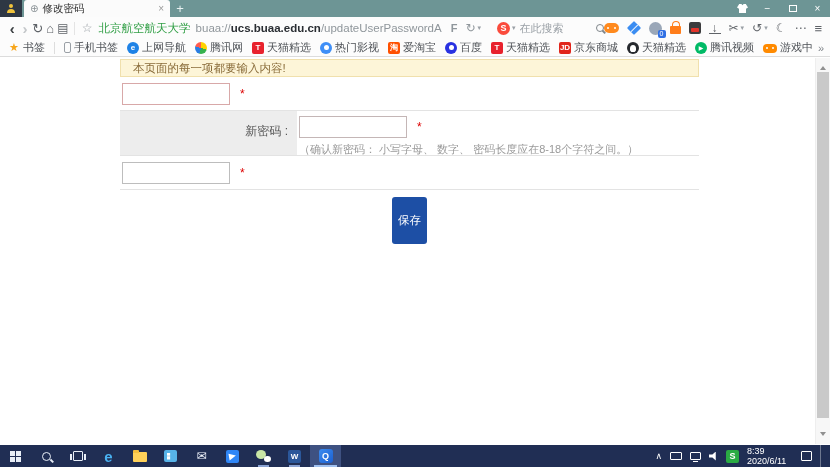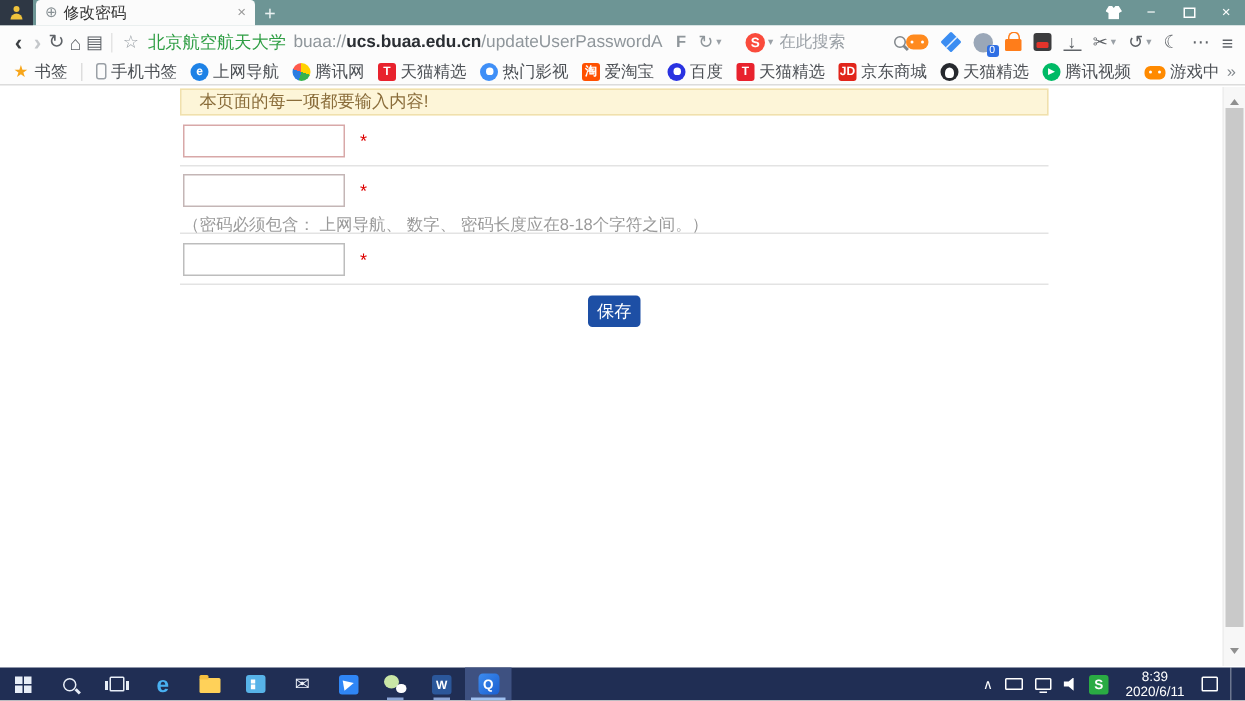--- a/index.html
+++ b/index.html
@@ -88,21 +88,21 @@
   .lc.topalign{align-items:flex-start;padding-top:12px}
   .vc{flex:1;padding-left:2px;display:flex;flex-direction:column;justify-content:center}
   .r1{height:34px}.r2{height:45px}.r3{height:34px}
   .r2 .vc{justify-content:flex-start;padding-top:5px}
   .iline{display:flex;align-items:center}
   .pwin{width:108px;height:22px;border:1px solid #c4b6b6;font-size:12px;padding:0 4px;background:#fff;outline:0}
   .r1 .pwin{border-color:#d8a8a8}
   .r3 .pwin{border-color:#bdbdbd}
   .req{color:var(--required_red,#d00);margin-left:10px;font-size:12px}
   .hint{font-size:11px;color:#9a9a9a;margin-top:4px;white-space:nowrap}
-  .savebtn{display:block;margin:7px auto 0;background:var(--save_blue,#1d4fa5);color:#fff;border:0;border-radius:3px;font-size:11.5px;padding:3px 6px;cursor:pointer}
+  .savebtn{display:block;margin:7px auto 0;background:var(--save_blue,#1d4fa5);color:#fff;border:0;border-radius:3px;font-size:11.5px;padding:16px 6px;cursor:pointer}
   .sbar{position:absolute;right:0;top:0;width:15px;height:386px;background:#f7f7f7;border-left:1px solid #eee}
   .sb-up{position:absolute;top:5px;left:4px;width:0;height:0;border:3px solid transparent;border-bottom:4px solid #8f8f8f}
   .sb-down{position:absolute;bottom:5px;left:4px;width:0;height:0;border:3px solid transparent;border-top:4px solid #8f8f8f}
   .sb-thumb{position:absolute;left:1px;right:1px;top:14px;height:346px;background:#c9c9c9}
 
   
   .taskbar{top:445px;height:22px;background:var(--taskbar_navy,#202e54);display:flex;align-items:center;color:#fff}
   .app{width:31px;height:22px;display:flex;align-items:center;justify-content:center;position:relative;flex:none}
   .app.open::after{content:"";position:absolute;left:10px;right:10px;bottom:0;height:2px;background:#8aa3d4}
   .app.active{background:#3e5181}
@@ -127,21 +127,21 @@
   .wechat::after{content:"";position:absolute;right:0;bottom:0;width:7px;height:6.5px;background:#fff;border-radius:50%}
   .wordw{width:13px;height:13px;background:#2b579a;border-radius:2px;color:#fff;font-size:8px;font-weight:700;display:flex;align-items:center;justify-content:center}
   .browq{width:14px;height:14px;background:linear-gradient(135deg,#3c8cf0,#1b5fd0);border-radius:3px;color:#fff;font-size:9px;font-weight:700;display:flex;align-items:center;justify-content:center}
   .tray{margin-left:auto;display:flex;align-items:center;gap:8px;padding-right:6px}
   .trayg{font-size:9px;color:#fff}
   .kbd{width:12px;height:8px;border:1px solid #fff;border-radius:1px}
   .net{width:11px;height:8px;border:1px solid #fff;border-radius:1px;position:relative}
   .net::after{content:"";position:absolute;left:2px;bottom:-3px;width:5px;height:1.5px;background:#fff}
   .spk{width:9px;height:9px;background:#fff;clip-path:polygon(0 32%,38% 32%,75% 0,75% 100%,38% 68%,0 68%)}
   .trays{width:13px;height:13px;background:var(--tray_green,#2aab43);border-radius:2px;color:#fff;font-size:9px;font-weight:700;display:flex;align-items:center;justify-content:center}
-  .clock{font-size:9px;line-height:10px;text-align:center;min-width:46px}
+  .clock{font-size:9px;line-height:10px;min-width:46px}
   .notif{width:11px;height:10px;border:1px solid #fff;border-radius:1px}
   .showdesk{width:4px;height:22px;border-left:1px solid rgba(255,255,255,.35)}
 </style>
 </head>
 <body>
 
 <div class="screen">
 
   <div class="band tabbar">
     <div class="avatar">
@@ -285,26 +285,27 @@
       <div class="frow r1">
         <div class="vc">
           <div class="iline">
             <input type="password" class="pwin" style="">
             <span class="req">*</span>
           </div>
         </div>
       </div>
 
       <div class="frow r2">
+        <div class="lc topalign">新密码 :</div>
         <div class="vc">
           <div class="iline">
             <input type="password" class="pwin" style="">
             <span class="req">*</span>
           </div>
-          <div class="hint">（密码必须包含： 上网导航、 数字、 密码长度应在8-18个字符之间。）</div>
+          <div class="hint">（确认新密码： 小写字母、 数字、 密码长度应在8-18个字符之间。）</div>
         </div>
       </div>
 
       <div class="frow r3">
         <div class="vc">
           <div class="iline">
             <input type="password" class="pwin" style="">
             <span class="req">*</span>
           </div>
         </div>

